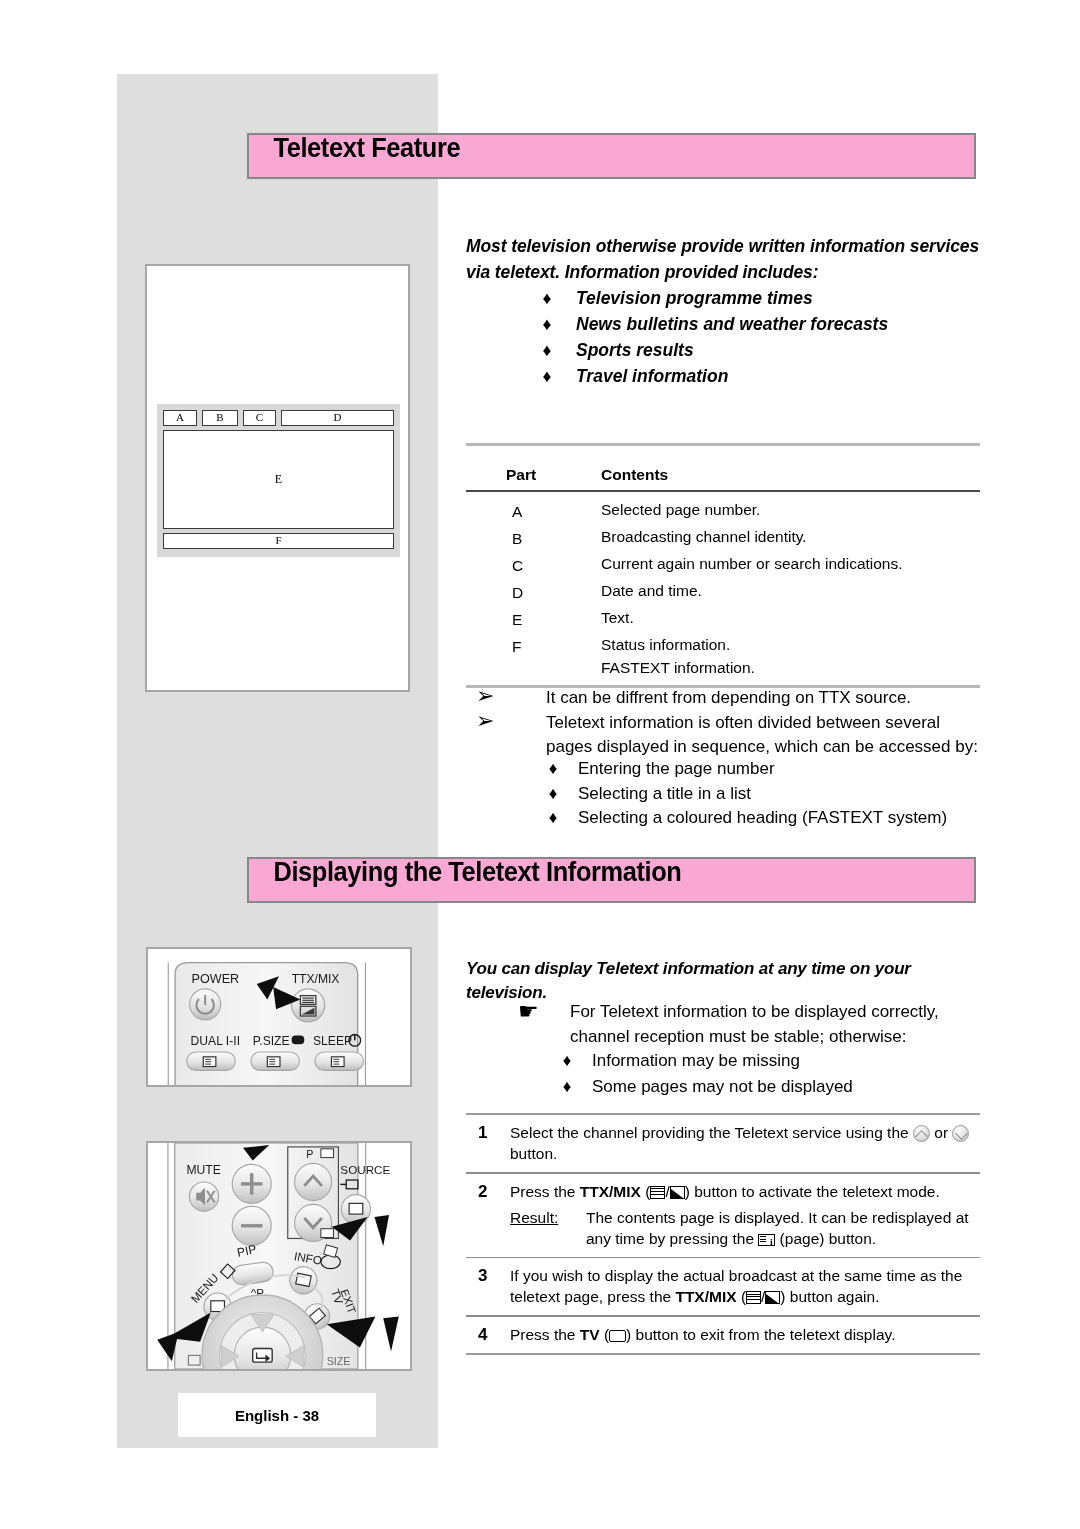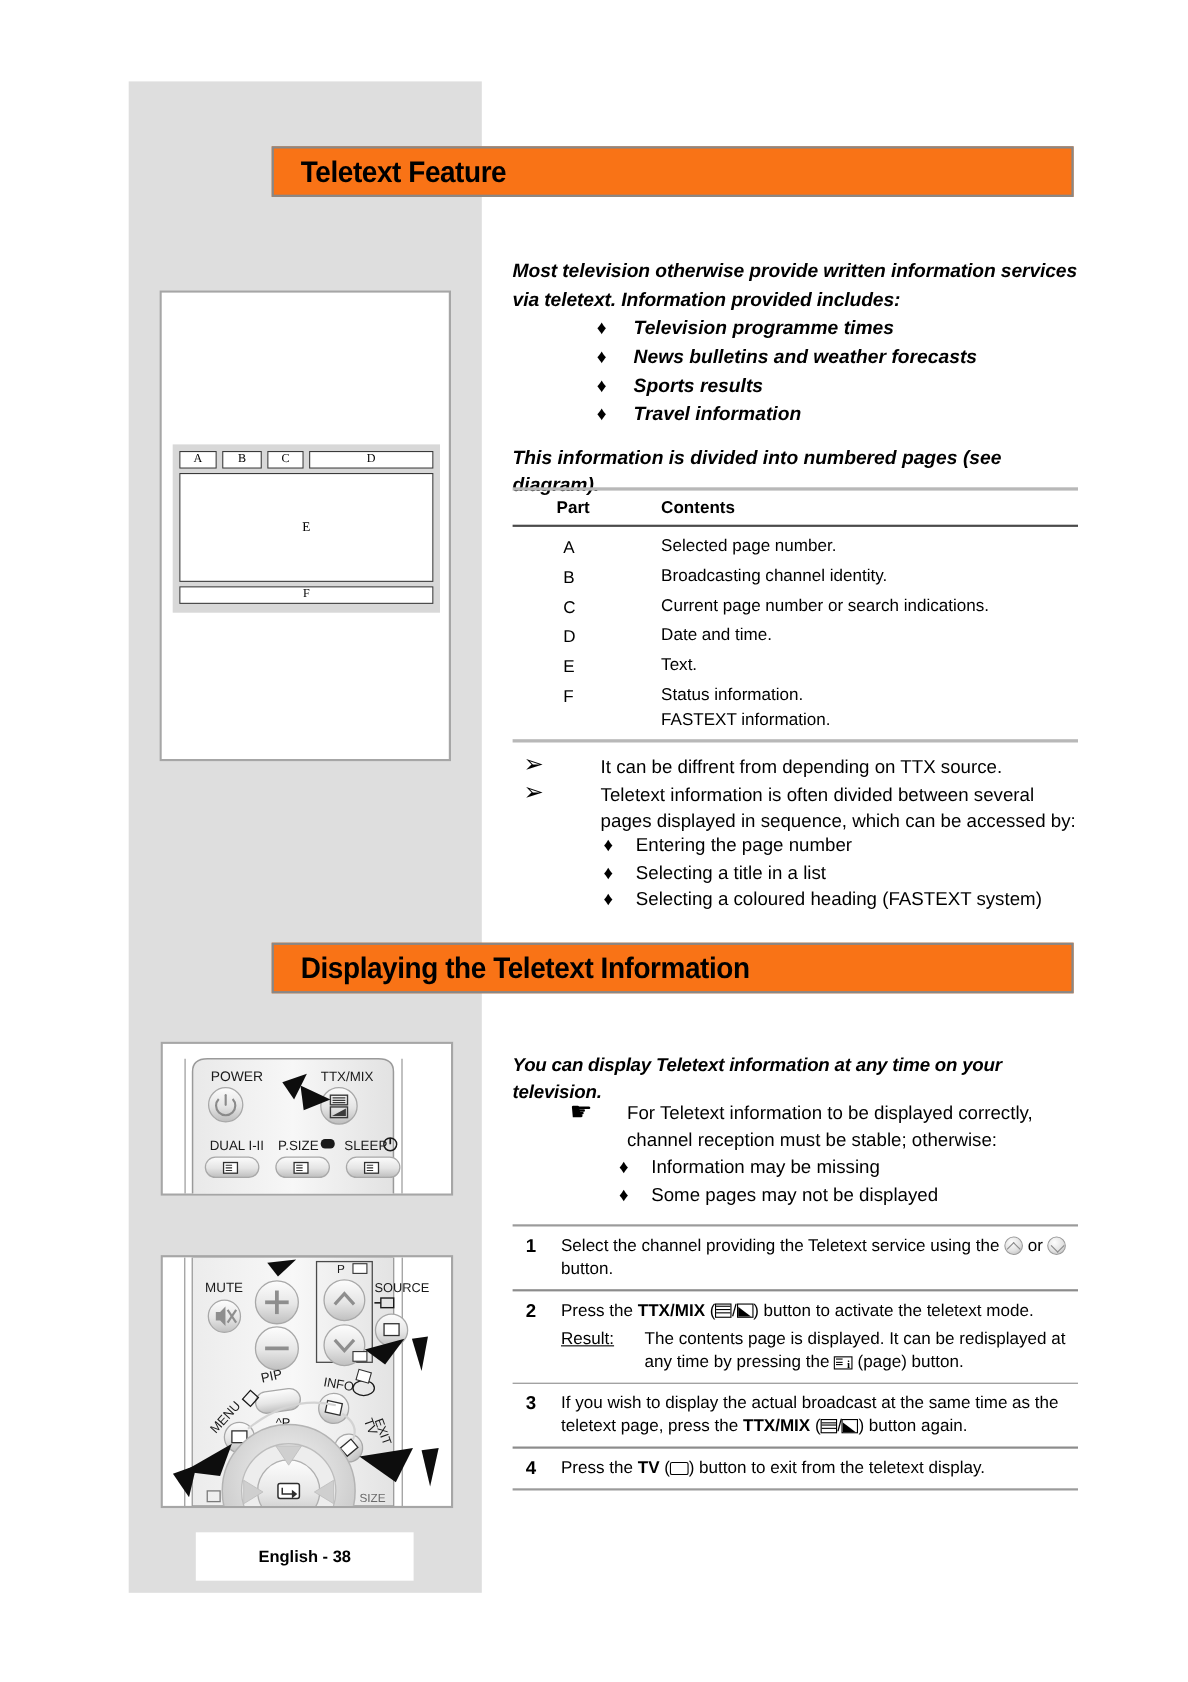--- a/index.html
+++ b/index.html
@@ -27,25 +27,25 @@
     position: absolute;
     left: 117px;
     top: 74px;
     width: 321px;
     height: 1374px;
     background: #dedede;
   }
   
   .section-bar {
     position: absolute;
-    background: #f97316;
+    background: #f9a8d4;
     border: 2px solid #888888;
     box-sizing: border-box;
     display: flex;
-    align-items: center;
+    align-items: flex-start;
   }
   .section-bar .title {
     font-size: 27px;
     font-weight: bold;
     letter-spacing: -0.4px;
     padding-left: 26px;
     line-height: 1;
     transform: scaleX(0.94);
     transform-origin: left center;
   }
@@ -114,21 +114,21 @@
     background: #4a4a4a;
     width: 100%;
   }
   .pc-rule-bot {
     height: 3px;
     background: #b8b8b8;
     width: 100%;
   }
   .pc-head {
     display: flex;
-    padding: 7px 0 6px 0;
+    padding: 20px 0 6px 0;
     font-weight: bold;
     font-size: 15.5px;
     align-items: center;
   }
   .pc-head .c-part { width: 135px; padding-left: 40px; box-sizing: border-box; }
   .pc-body { padding: 6px 0 6px 0; }
   .pc-row { display: flex; line-height: 27px; }
   .pc-row .c-part {
     width: 135px;
     padding-left: 46px;
@@ -419,21 +419,20 @@
         <span class="dia">♦</span>
         <span class="btxt">Sports results</span>
       </li>
       <li>
         <span class="dia">♦</span>
         <span class="btxt">Travel information</span>
       </li>
     </ul>
   </div>
 
-  <div class="subline">This information is divided into numbered pages (see diagram).</div>
 
   <div class="pc-table">
     <div class="pc-rule-top"></div>
     <div class="pc-head">
       <div class="c-part">Part</div>
       <div class="c-contents">Contents</div>
     </div>
     <div class="pc-rule-mid"></div>
     <div class="pc-body">
       <div class="pc-row">
@@ -444,21 +443,21 @@
       </div>
       <div class="pc-row">
         <div class="c-part">B</div>
         <div class="c-contents">
           <div>Broadcasting channel identity.</div>
         </div>
       </div>
       <div class="pc-row">
         <div class="c-part">C</div>
         <div class="c-contents">
-          <div>Current page number or search indications.</div>
+          <div>Current again number or search indications.</div>
         </div>
       </div>
       <div class="pc-row">
         <div class="c-part">D</div>
         <div class="c-contents">
           <div>Date and time.</div>
         </div>
       </div>
       <div class="pc-row">
         <div class="c-part">E</div>

